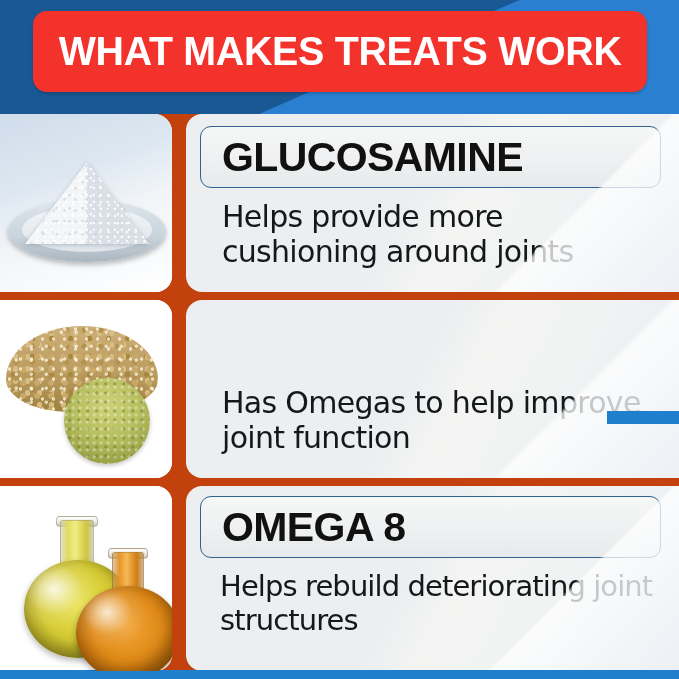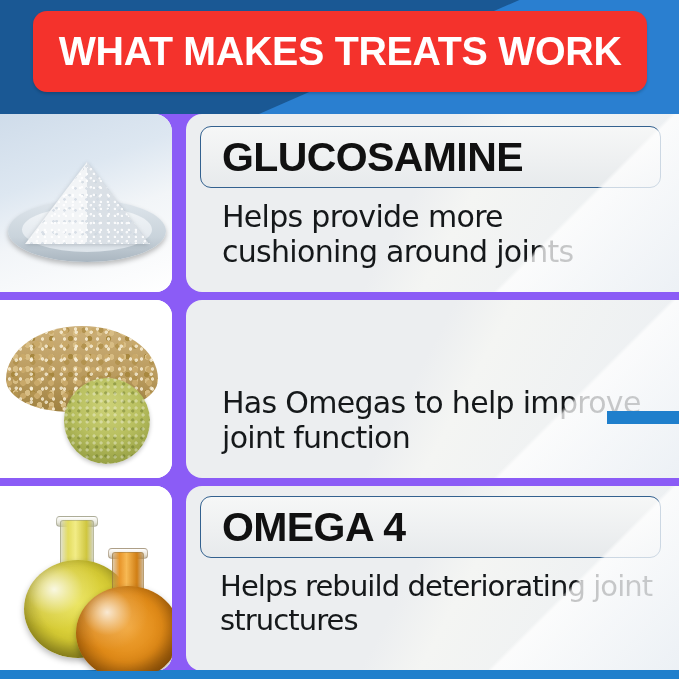--- a/index.html
+++ b/index.html
@@ -5,21 +5,21 @@
   html, body {
     margin: 0;
     padding: 0;
     background: #ffffff;
   }
   #infographic {
     position: relative;
     width: 679px;
     height: 679px;
     overflow: hidden;
-    background: #8b5cf6;
+    background: #c2410c;
     font-family: "DejaVu Sans", sans-serif;
     -webkit-font-smoothing: antialiased;
   }
 
   
   .header-band {
     position: absolute;
     left: 0; top: 0;
     width: 679px;
     height: 114px;
@@ -425,21 +425,21 @@
           </div>
           <div class="flask flask-orange">
             <div class="flask-rim"></div>
             <div class="flask-neck"></div>
             <div class="flask-body"></div>
           </div>
         </div>
       </div>
       <div class="text-panel">
         <div class="label-box">
-          <span class="label-text">OMEGA 4</span>
+          <span class="label-text">OMEGA 8</span>
         </div>
         <div class="desc">Helps rebuild deteriorating joint structures</div>
       </div>
     </div>
 
     <div class="blue-accent accent-1"></div>
   </div>
 
   <div class="bottom-strip"></div>
 

